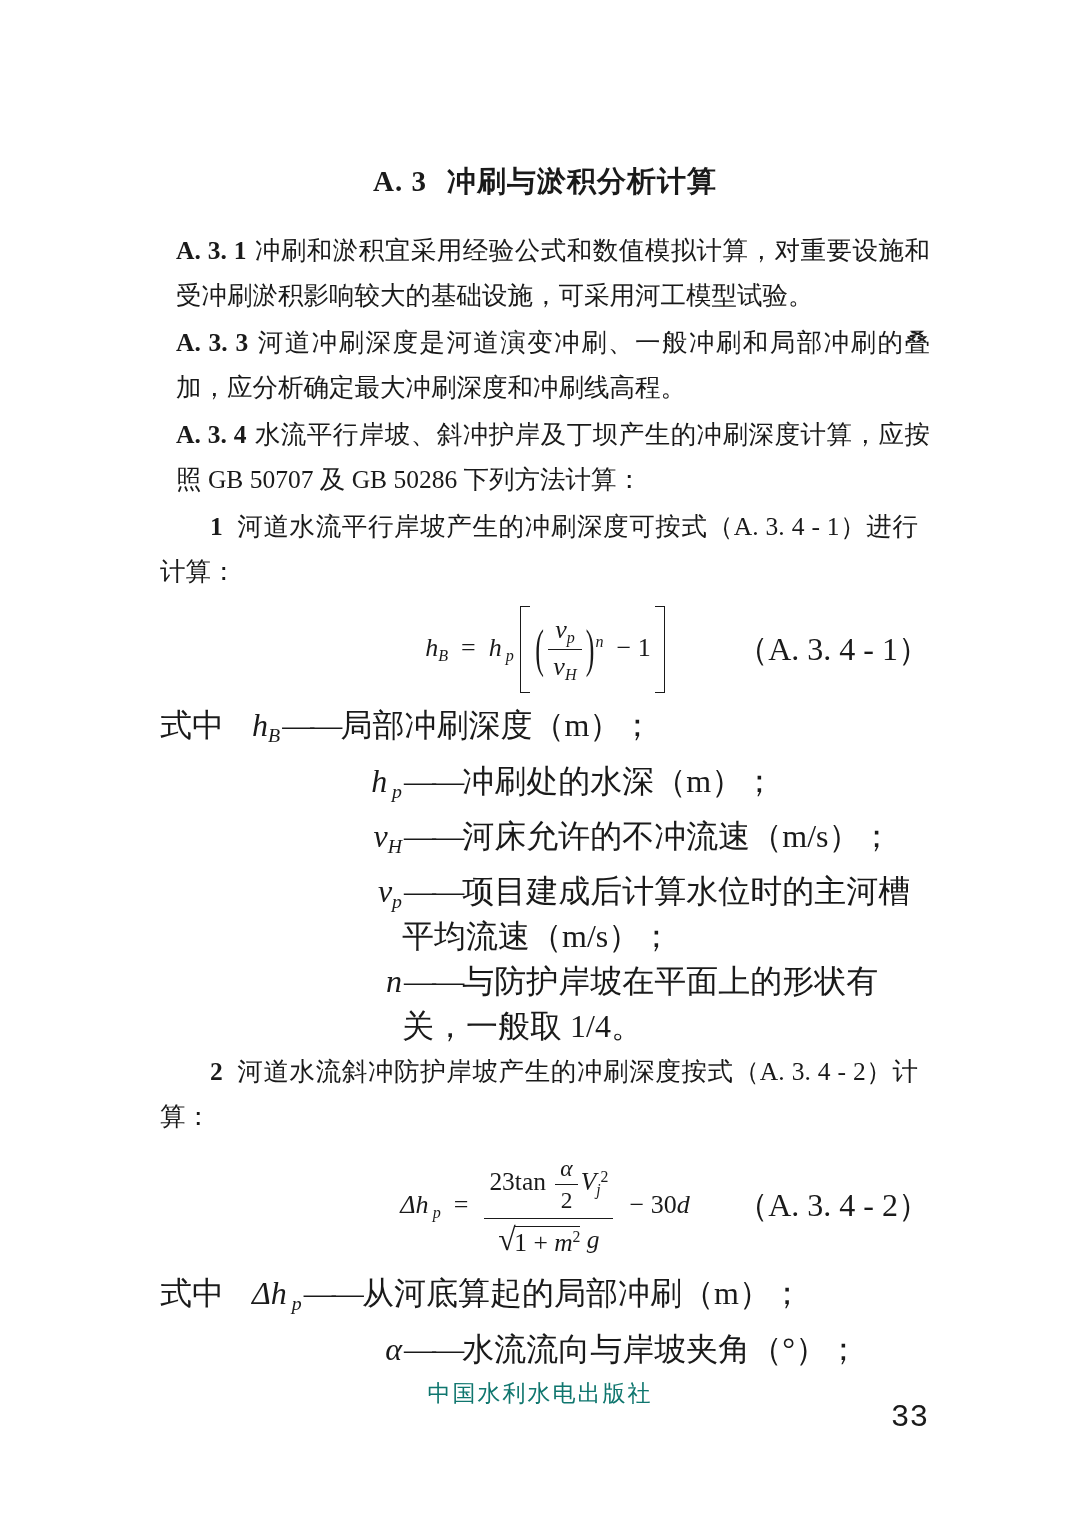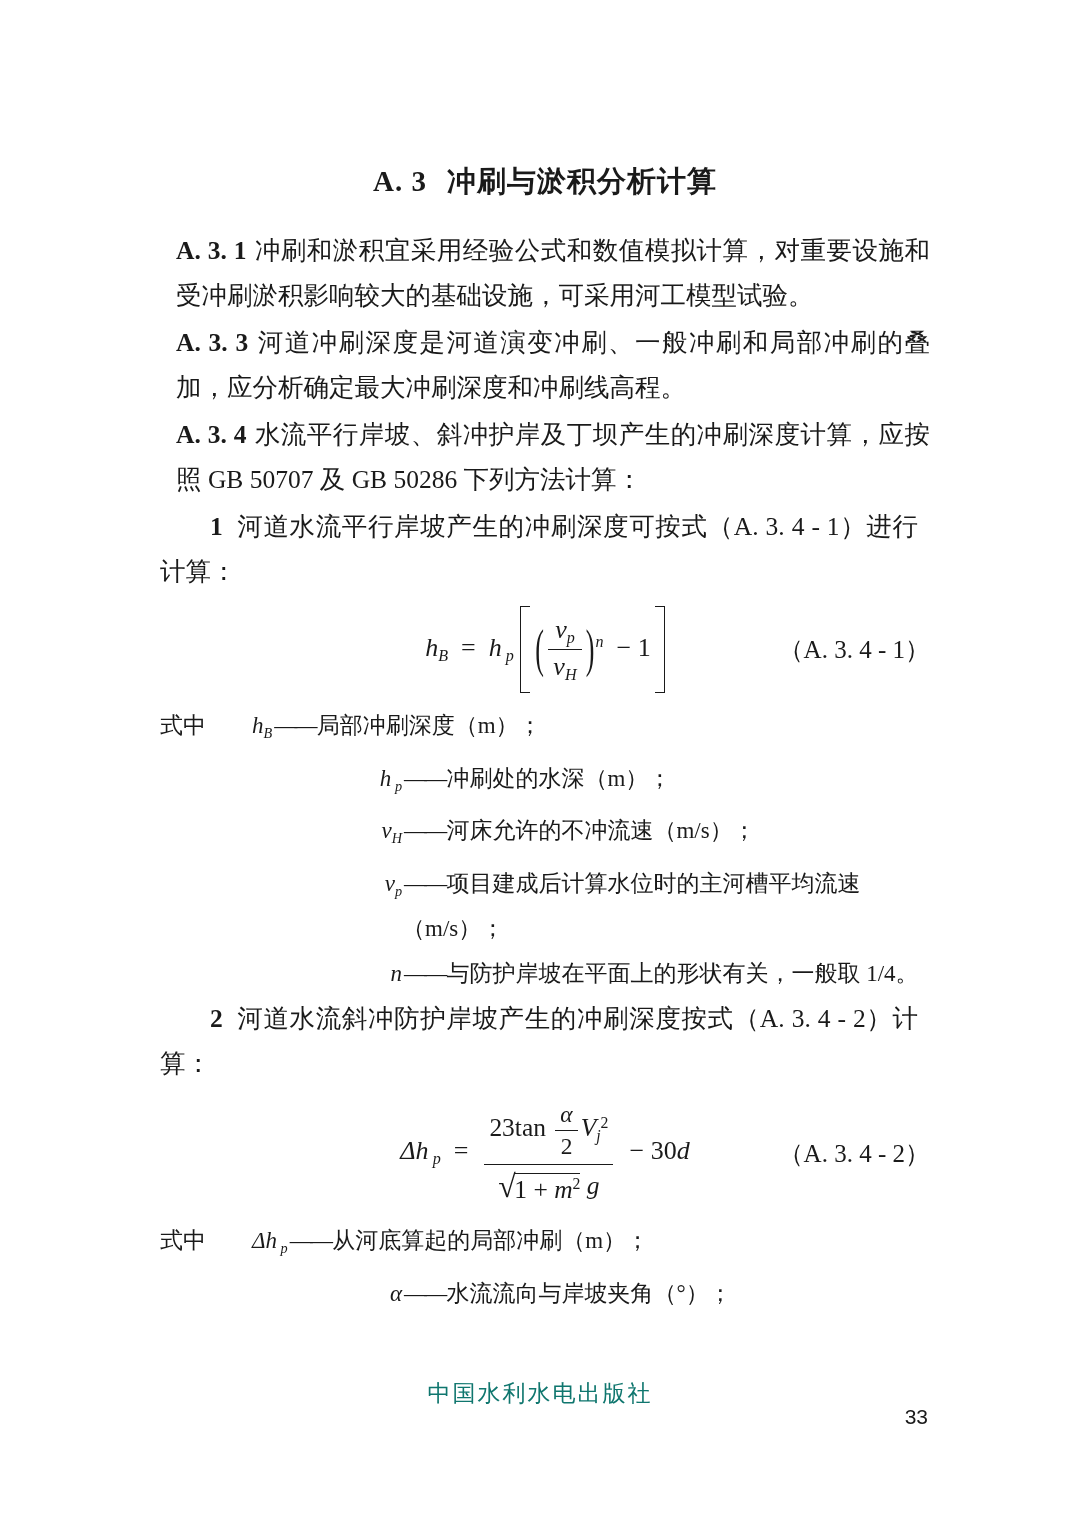--- a/index.html
+++ b/index.html
@@ -64,21 +64,21 @@
     margin: 12px 0 10px 0;
     min-height: 70px;
   }
   .formula-body {
     font-family: "Liberation Serif", serif;
     font-size: 26px;
   }
   .formula-tag {
     position: absolute;
     right: 0;
-    font-size: 25px;
+    font-size: 32px;
   }
   .italic { font-style: italic; }
   sub.v { font-size: 0.62em; font-style: italic; vertical-align: -0.32em; }
   sup.v { font-size: 0.62em; font-style: italic; vertical-align: 0.55em; }
 
   .frac {
     display: inline-block;
     vertical-align: middle;
     text-align: center;
     margin: 0 3px;
@@ -146,21 +146,21 @@
     line-height: 1;
   }
   .sqrt .bar {
     display: inline-block;
     border-top: 1.4px solid #1a1a1a;
     padding-top: 1px;
   }
 
   
   .def {
-    font-size: 23px;
+    font-size: 32px;
     line-height: 45px;
     margin: 0;
     display: flex;
     justify-content: center;
   }
   .def .lead {
     width: 92px;
     flex: none;
   }
   .def .sym {
@@ -182,23 +182,23 @@
     right: 0;
     bottom: 118px;
     text-align: center;
     font-size: 23px;
     color: #0f766e;
     letter-spacing: 2px;
   }
   .pageno {
     position: absolute;
     right: 152px;
-    bottom: 98px;
-    font-size: 21px;
-    font-family: Liberation Sans, sans-serif;
+    bottom: 92px;
+    font-size: 31px;
+    font-family: Liberation Mono, monospace;
   }
 </style>
 </head>
 <body>
 
 <div class="page">
 
   <div class="heading">
     <span class="num">A. 3</span><span>冲刷与淤积分析计算</span>
   </div>

